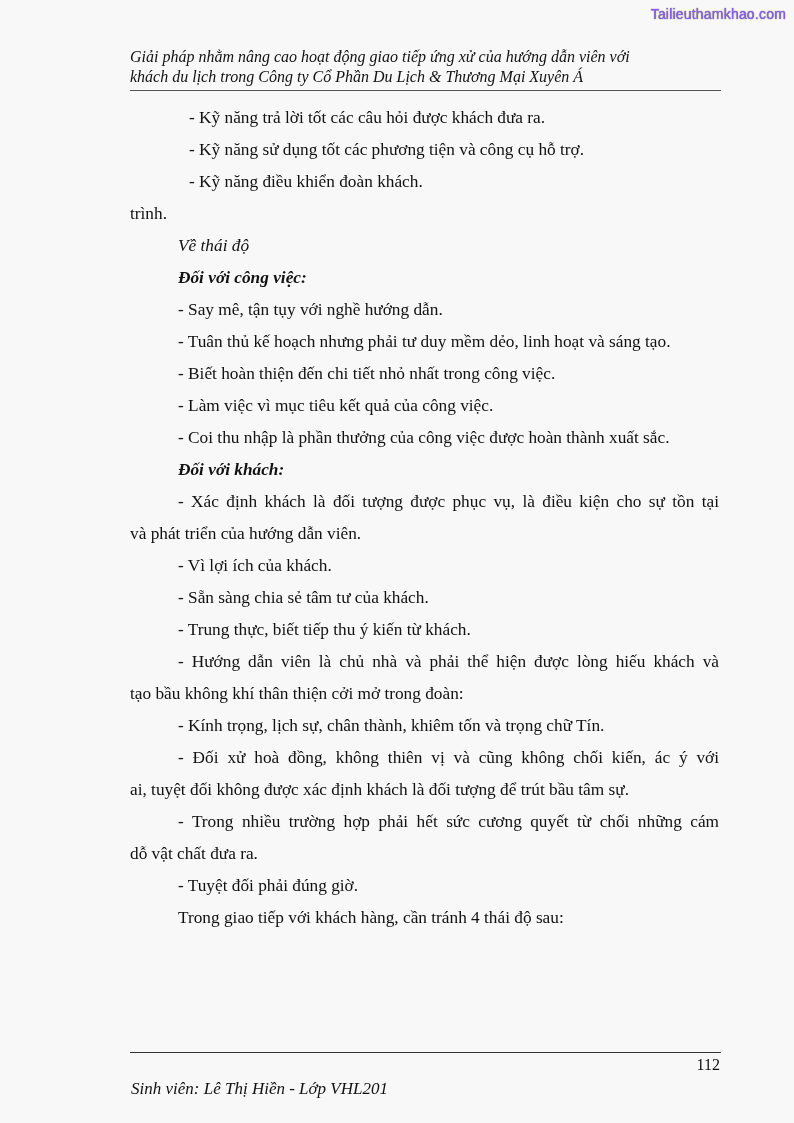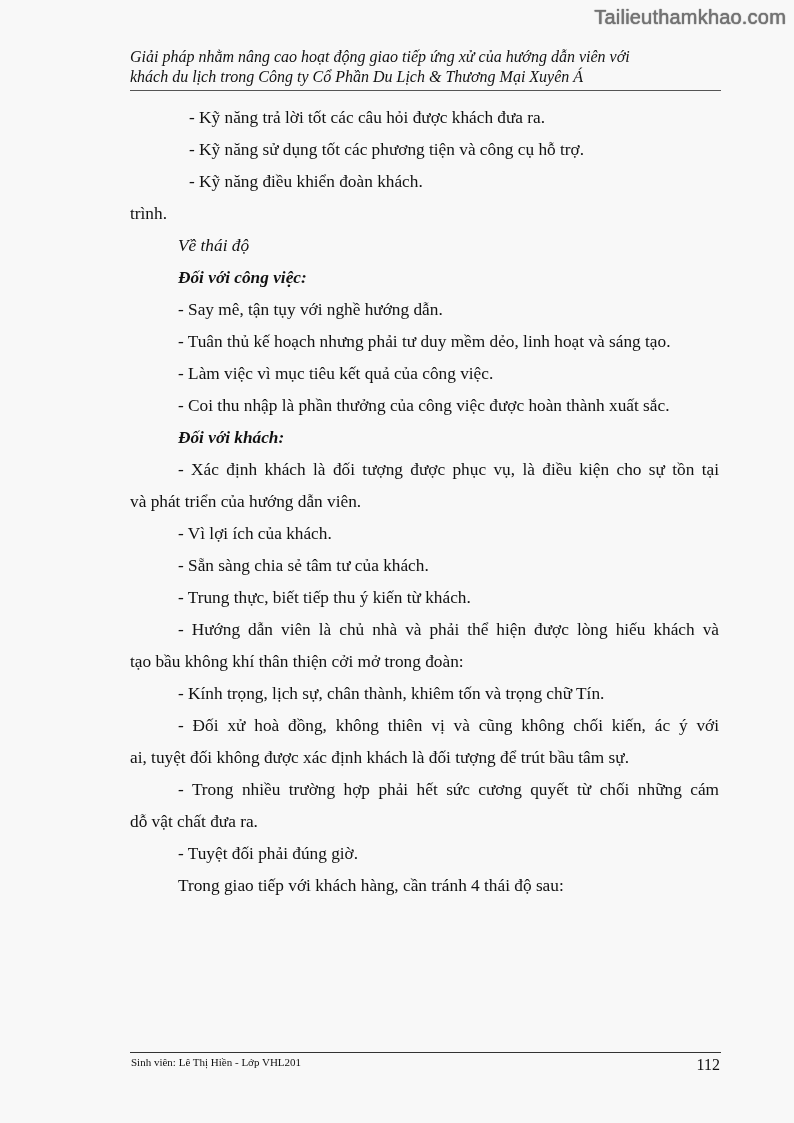--- a/index.html
+++ b/index.html
@@ -7,21 +7,21 @@
     width: 794px; height: 1123px;
     background: #f8f8f8;
     position: relative;
     overflow: hidden;
     font-family: "Liberation Serif", "DejaVu Serif", serif;
     color: #111;
   }
   .watermark {
     position: absolute; top: 6px; right: 8px;
     font-family: "Liberation Sans", "DejaVu Sans", sans-serif;
-    font-size: 20px; color: #737373;
+    font-size: 14px; color: #8b5cf6;
     text-shadow: 0 0 1px #777, 0 0 1px #777;
     letter-spacing: 0.2px;
   }
   .header {
     position: absolute; left: 130px; top: 47px; width: 590px;
     text-align: left; font-style: italic; font-size: 16px; line-height: 20px;
   }
   .header-rule {
     position: absolute; left: 130px; top: 90px; width: 591px; height: 0;
     border-top: 1.5px solid #555;
@@ -34,22 +34,22 @@
   .ind1 { padding-left: 59px; }
   .ind2 { padding-left: 48px; }
   .just { text-align: justify; text-align-last: justify; white-space: normal; }
   .italic { font-style: italic; }
   .bold-italic { font-style: italic; font-weight: bold; }
   .footer-rule {
     position: absolute; left: 130px; top: 1052px; width: 591px; height: 0;
     border-top: 1px solid #333;
   }
   .footer-left {
-    position: absolute; left: 131px; top: 1056px;
-    font-size: 11px;
+    position: absolute; left: 131px; top: 1079px;
+    font-style: italic; font-size: 17px;
   }
   .footer-right {
     position: absolute; right: 74px; top: 1056px;
     font-size: 16px;
   }
 </style>
 </head>
 <body>
 
 <div class="watermark">Tailieuthamkhao.com</div>
@@ -63,20 +63,21 @@
 <div class="body-text">
   <div class="line ind1">- Kỹ năng trả lời tốt các câu hỏi được khách đưa ra.</div>
   <div class="line ind1">- Kỹ năng sử dụng tốt các phương tiện và công cụ hỗ trợ.</div>
   <div class="line ind1">- Kỹ năng điều khiển đoàn khách.</div>
   <div class="line">trình.</div>
 
   <div class="line ind2 italic">Về thái độ</div>
   <div class="line ind2 bold-italic">Đối với công việc:</div>
   <div class="line ind2">- Say mê, tận tụy với nghề hướng dẫn.</div>
   <div class="line ind2">- Tuân thủ kế hoạch nhưng phải tư duy mềm dẻo, linh hoạt và sáng tạo.</div>
+  <div class="line ind2">- Biết hoàn thiện đến chi tiết nhỏ nhất trong công việc.</div>
   <div class="line ind2">- Làm việc vì mục tiêu kết quả của công việc.</div>
   <div class="line ind2">- Coi thu nhập là phần thưởng của công việc được hoàn thành xuất sắc.</div>
 
   <div class="line ind2 bold-italic">Đối với khách:</div>
   <div class="line ind2 just">- Xác định khách là đối tượng được phục vụ, là điều kiện cho sự tồn tại</div>
   <div class="line">và phát triển của hướng dẫn viên.</div>
   <div class="line ind2">- Vì lợi ích của khách.</div>
   <div class="line ind2">- Sẵn sàng chia sẻ tâm tư của khách.</div>
   <div class="line ind2">- Trung thực, biết tiếp thu ý kiến từ khách.</div>
   <div class="line ind2 just">- Hướng dẫn viên là chủ nhà và phải thể hiện được lòng hiếu khách và</div>

